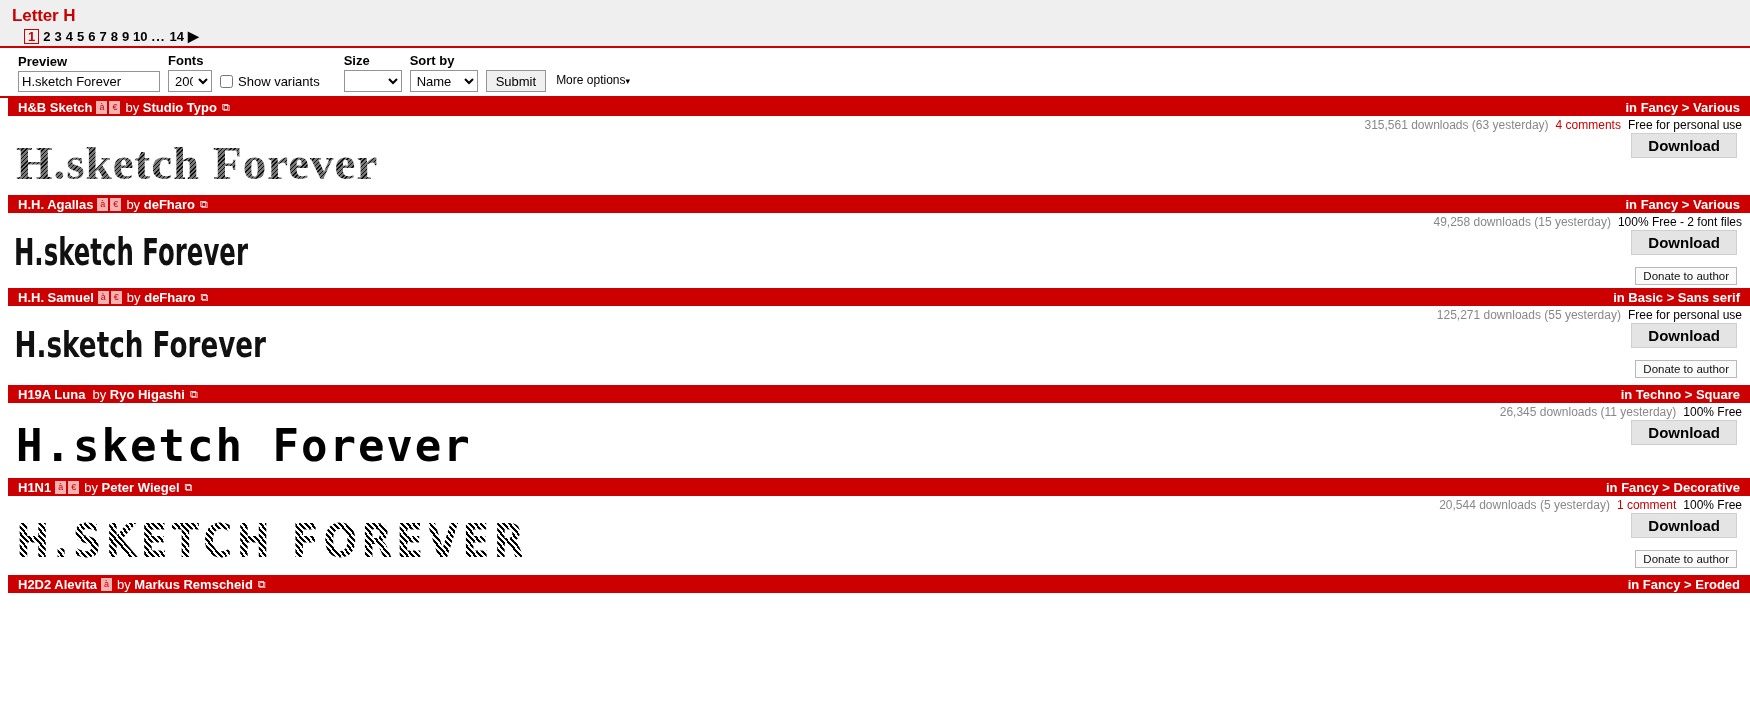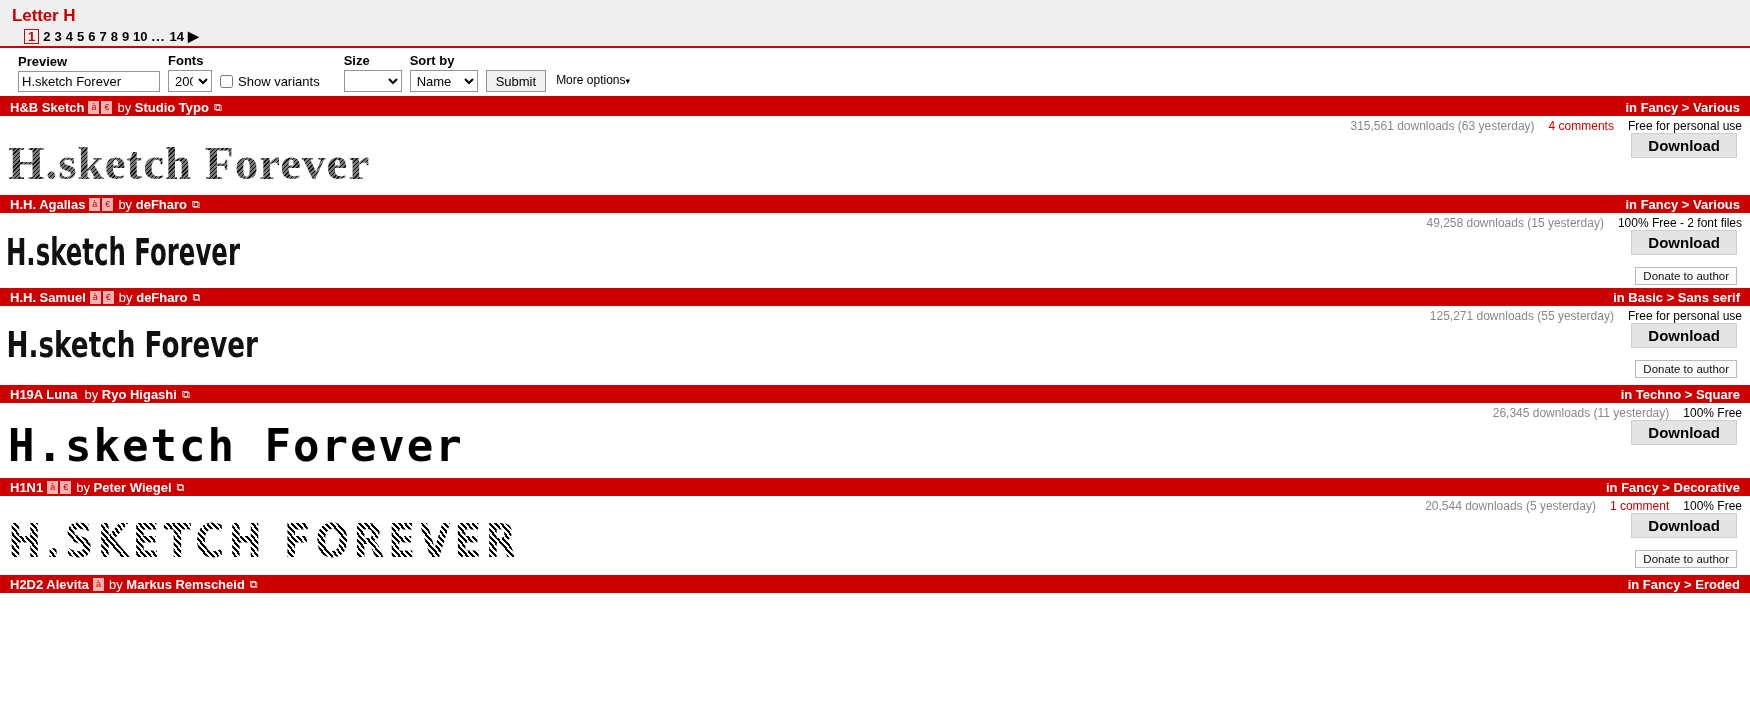--- a/index.html
+++ b/index.html
@@ -113,21 +113,21 @@
     position: absolute;
     left: 478px; top: 50px;
     font-size: 12px;
     color: #777;
     white-space: nowrap;
   }
   .reinit .xmark { color:#888; font-weight:bold; margin-right:2px; font-size:12px;}
   .reinit a { color:#777; text-decoration: underline; }
 
   
-  .fontrow { position: relative; width: 1750px; }
+  .fontrow { position: relative; width: 1750px; padding-left: 8px; }
 
   .bar {
     background: #cc0000;
     height: 18px;
     display: flex;
     align-items: center;
     justify-content: space-between;
     padding: 0 2px 0 10px;
     color: #fff;
   }
@@ -153,22 +153,22 @@
   .by-author .by { font-weight: normal; }
   .ext-link {
     color:#fff; margin-left:5px; font-size:11px; display:inline-block;
   }
   .bar-right {
     color:#fff; font-size:13px; font-weight:bold; padding-right: 8px;
     white-space:nowrap;
   }
 
   .meta {
-    display:flex; justify-content:flex-end; align-items:center;
-    gap: 14px; padding: 2px 8px 0 0; height: 17px;
+    display:flex; justify-content:flex-end; align-items:flex-start;
+    gap: 7px; padding: 2px 8px 0 0; height: 17px;
   }
   .meta .downloads { color:#888; font-size:12px; }
   .meta .comments  { color:#cc0000; font-size:12px; text-decoration:none; }
   .meta .license   { color:#000; font-size:12px; }
 
   .preview-area { position: relative; min-height: 30px; }
   .preview-text {
     padding-left: 8px;
     color: #111;
     white-space: nowrap;

